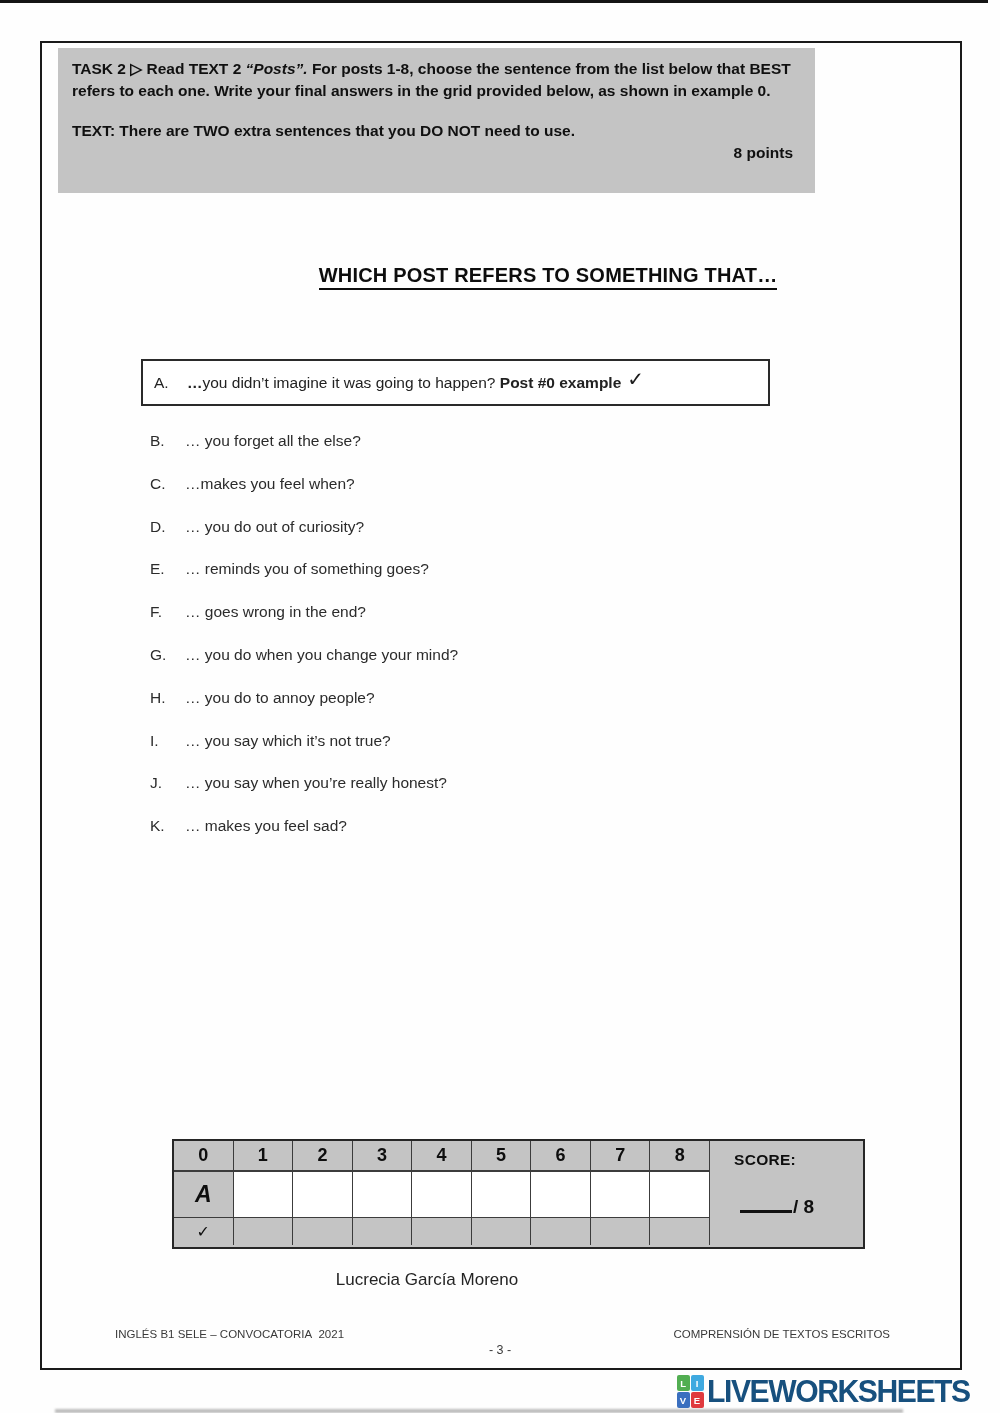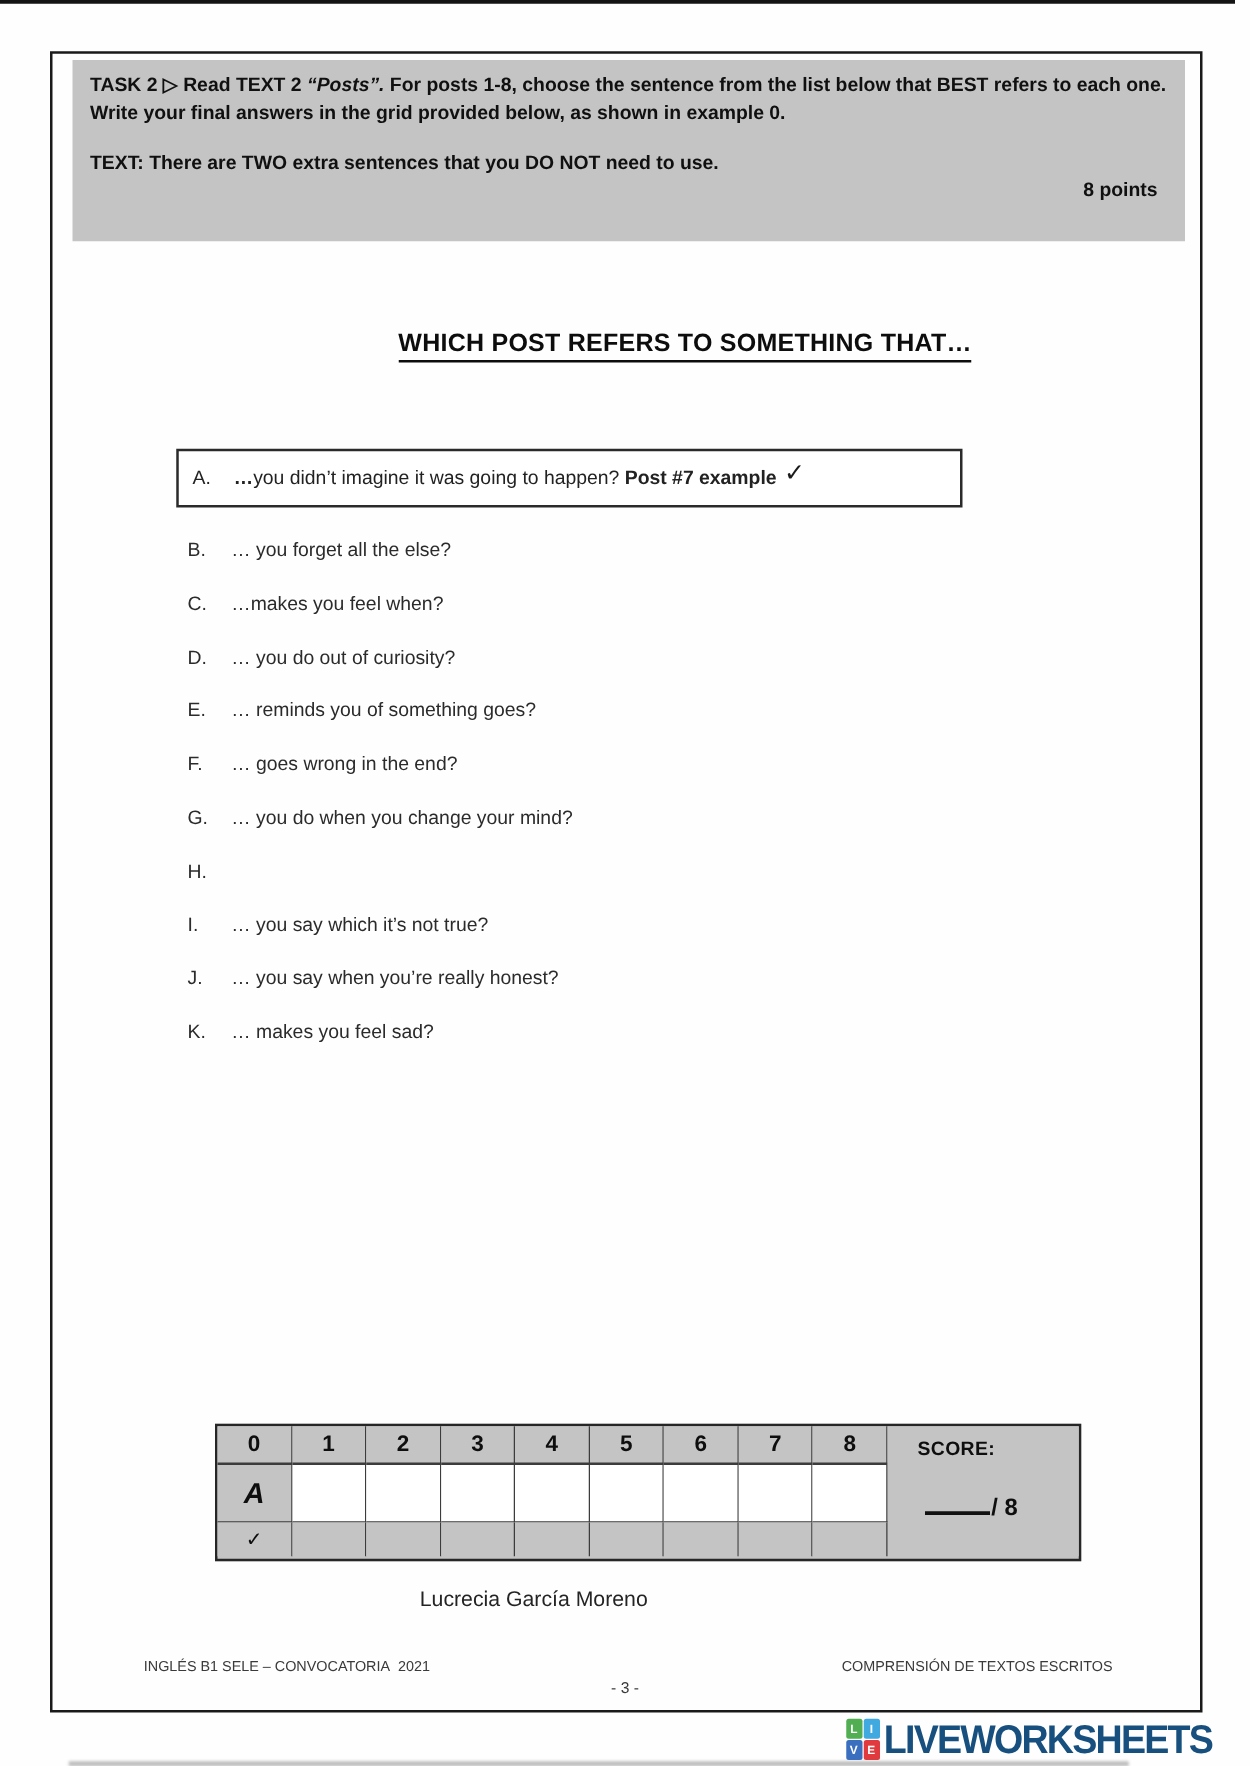--- a/index.html
+++ b/index.html
@@ -18,21 +18,21 @@
     width: 988px; height: 3px; background: #141414;
   }
   .frame {
     position: absolute; left: 40px; top: 41px;
     width: 922px; height: 1329px;
     border: 2px solid #1a1a1a;
     background: transparent;
   }
   .task-box {
     position: absolute; left: 58px; top: 48px;
-    width: 890px; height: 145px;
+    width: 757px; height: 145px;
     background: #c4c4c4;
     padding: 10px 14px 0 14px;
     font-size: 15.5px; font-weight: bold; color: #101010;
     line-height: 21.5px;
   }
   .task-box .seg-italic { font-style: italic; }
   .task-spacer { height: 19px; }
   .points-line { text-align: right; padding-right: 8px; }
   .main-title-wrap {
     position: absolute; left: 40px; top: 264px; width: 980px;
@@ -171,21 +171,21 @@
     <div>TEXT: There are TWO extra sentences that you DO NOT need to use.</div>
     <div class="points-line">8 points</div>
   </div>
 
   <div class="main-title-wrap">
     <span class="main-title">WHICH POST REFERS TO SOMETHING THAT…</span>
   </div>
 
   <div class="example-box">
     <span class="letter">A.</span>
-    <span><span class="bold">…</span><span>you didn’t imagine it was going to happen? </span><span class="bold">Post #7 example</span></span>
+    <span><span class="bold">…</span><span>you didn’t imagine it was going to happen? </span><span class="bold">Post #0 example</span></span>
     <span class="check">✓</span>
   </div>
 
   <div class="options">
     <div class="option-item">
       <span class="letter">B.</span>
       <span>… you forget all the else?</span>
     </div>
     <div class="option-item">
       <span class="letter">C.</span>
@@ -202,20 +202,21 @@
     <div class="option-item">
       <span class="letter">F.</span>
       <span>… goes wrong in the end?</span>
     </div>
     <div class="option-item">
       <span class="letter">G.</span>
       <span>… you do when you change your mind?</span>
     </div>
     <div class="option-item">
       <span class="letter">H.</span>
+      <span>… you do to annoy people?</span>
     </div>
     <div class="option-item">
       <span class="letter">I.</span>
       <span>… you say which it’s not true?</span>
     </div>
     <div class="option-item">
       <span class="letter">J.</span>
       <span>… you say when you’re really honest?</span>
     </div>
     <div class="option-item">

